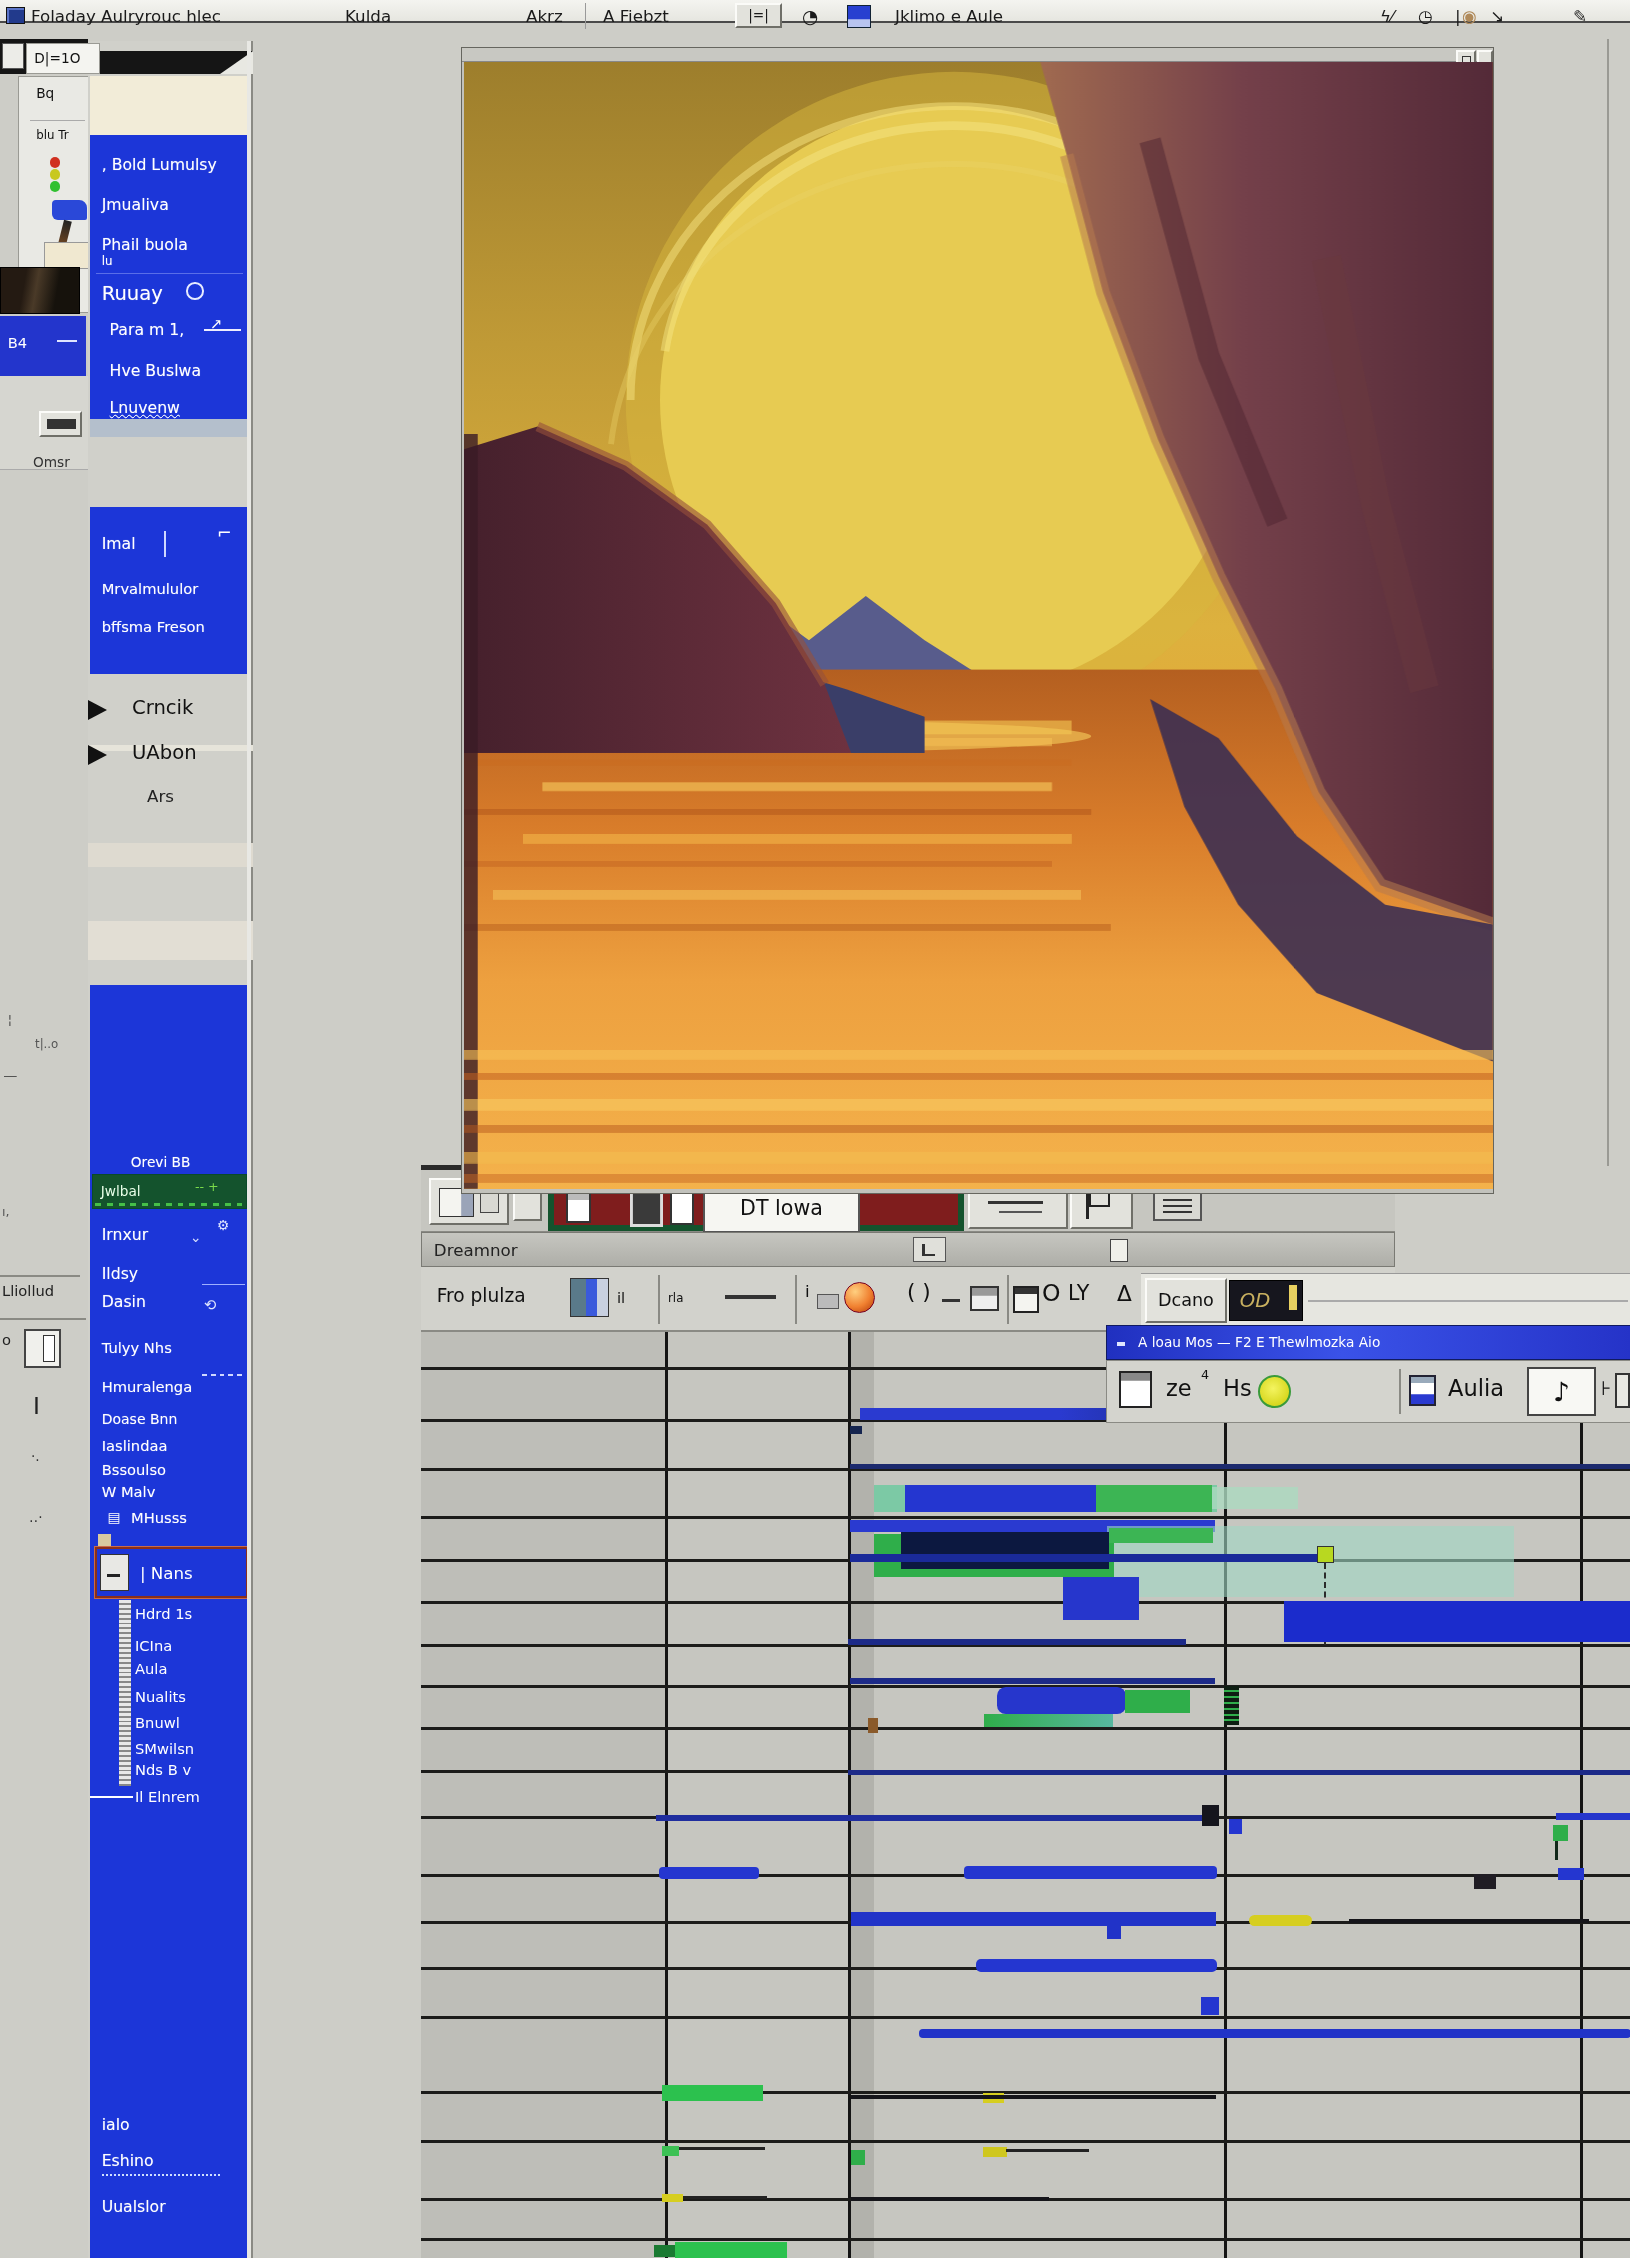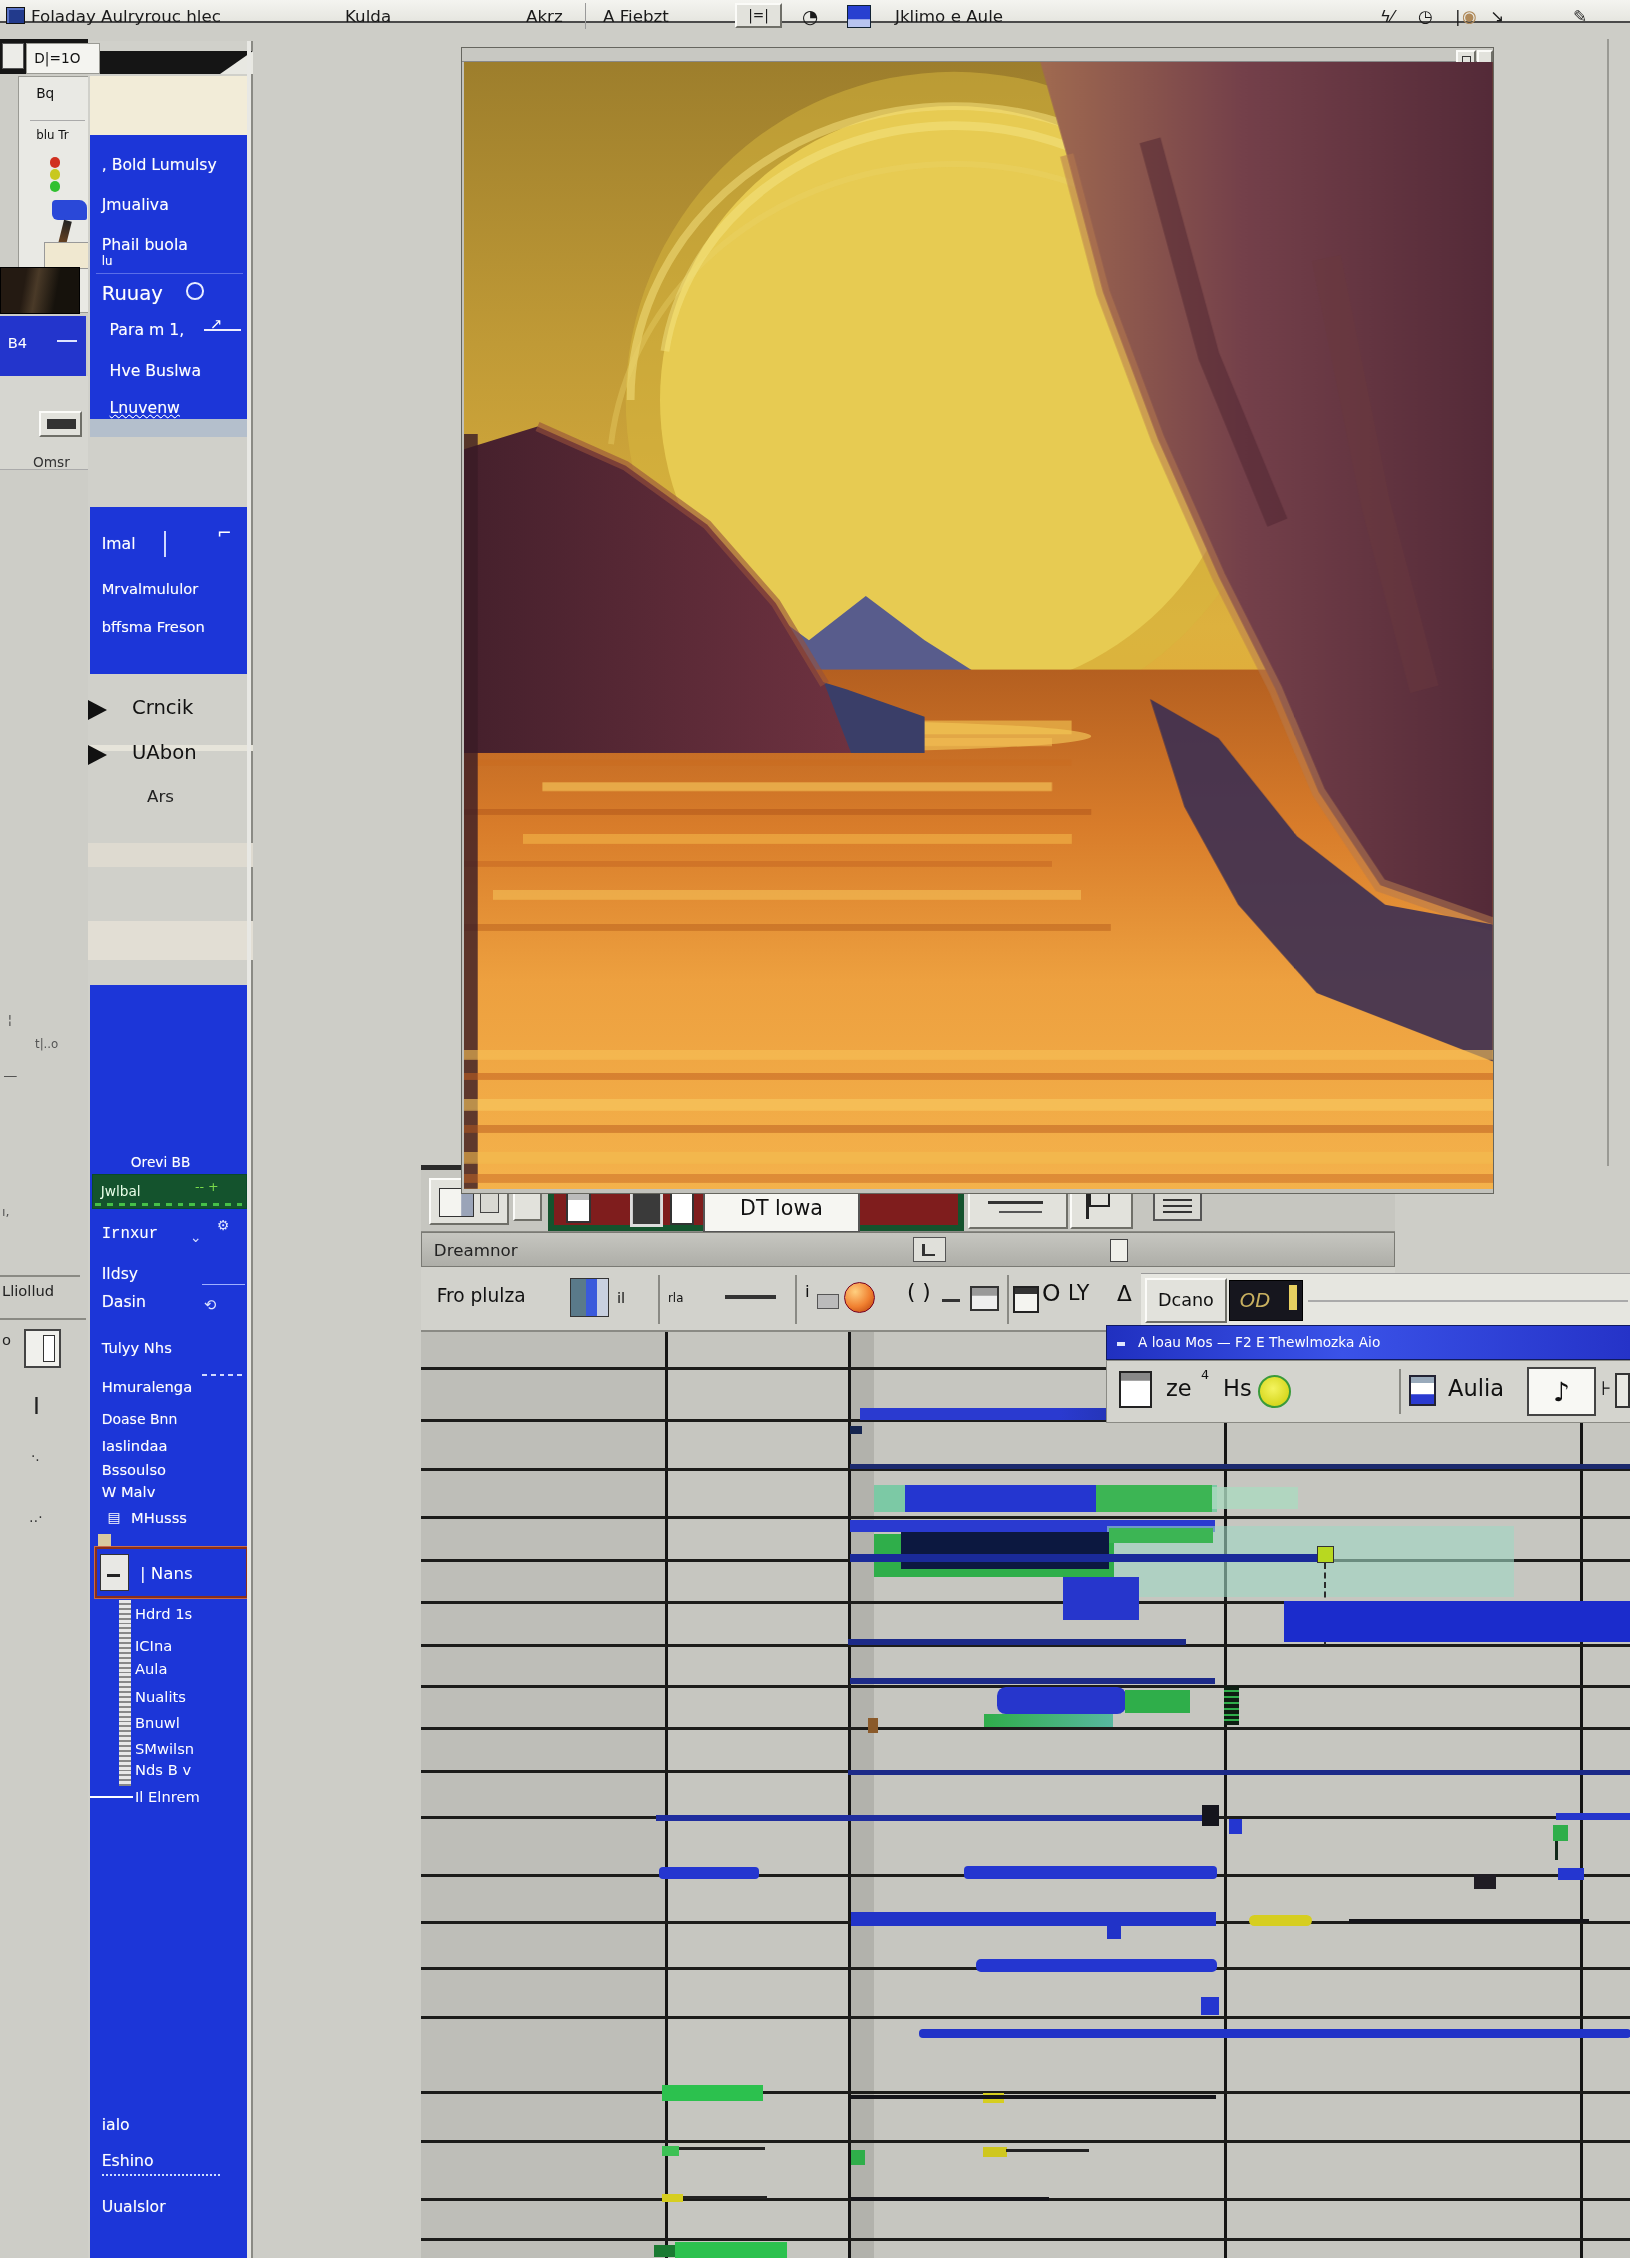--- a/index.html
+++ b/index.html
@@ -145,21 +145,21 @@
     <div class="abs" style="left:0;top:802px;width:165px;height:23.5px;background:#dedad0;"></div>
     <div class="abs" style="left:0;top:880px;width:165px;height:39px;background:#e2ded4;"></div>
 
     <div class="blueblk" style="top:944px;height:1273px;"></div>
     <span class="sbi" style="top:1113px;left:11.8px;font-size:13.7px;margin-left:31px;">Orevi BB</span>
     <div class="abs" style="left:3.9px;top:1133px;width:155px;height:35px;background:#14532d;border:1px solid #0a4a2a;">
       <span class="t" style="left:7.8px;top:7.8px;color:#e8ffe8;font-size:13.7px;">Jwlbal</span>
       <span class="t" style="left:102px;top:3.9px;color:#7adb4a;font-size:12.7px;">-- +</span>
       <div class="abs" style="left:2px;bottom:2px;width:147px;height:2.9px;background:repeating-linear-gradient(90deg,#46c048 0 5.9px,transparent 5.9px 11.8px);"></div>
     </div>
-    <span class="sbi" style="top:1184px;font-family:Liberation Mono, monospace;">Irnxur</span>
+    <span class="sbi" style="top:1184px;">Irnxur</span>
     <span class="t" style="left:102px;top:1188px;color:#dfe6ff;font-size:13.7px;">⌄</span>
     <span class="t" style="left:129px;top:1176px;color:#dfe6ff;font-size:13.7px;">⚙</span>
     <span class="sbi" style="top:1223px;">Ildsy</span>
     <span class="sbi" style="top:1251px;">Dasin</span>
     <span class="t" style="left:116px;top:1255px;color:#dfe6ff;font-size:14.7px;">⟲</span>
     <div class="abs" style="left:114px;top:1243px;width:43px;height:1px;background:#9fb0ff;"></div>
     <span class="sbi" style="top:1298px;font-size:14.7px;">Tulyy Nhs</span>
     <span class="sbi" style="top:1337px;font-size:14.7px;">Hmuralenga</span>
     <div class="abs" style="left:114px;top:1333px;width:41px;height:2px;background:repeating-linear-gradient(90deg,#cfd8ff 0 4.9px,transparent 4.9px 8.8px);"></div>
     <span class="sbi" style="top:1370px;font-size:14px;">Doase Bnn</span>

